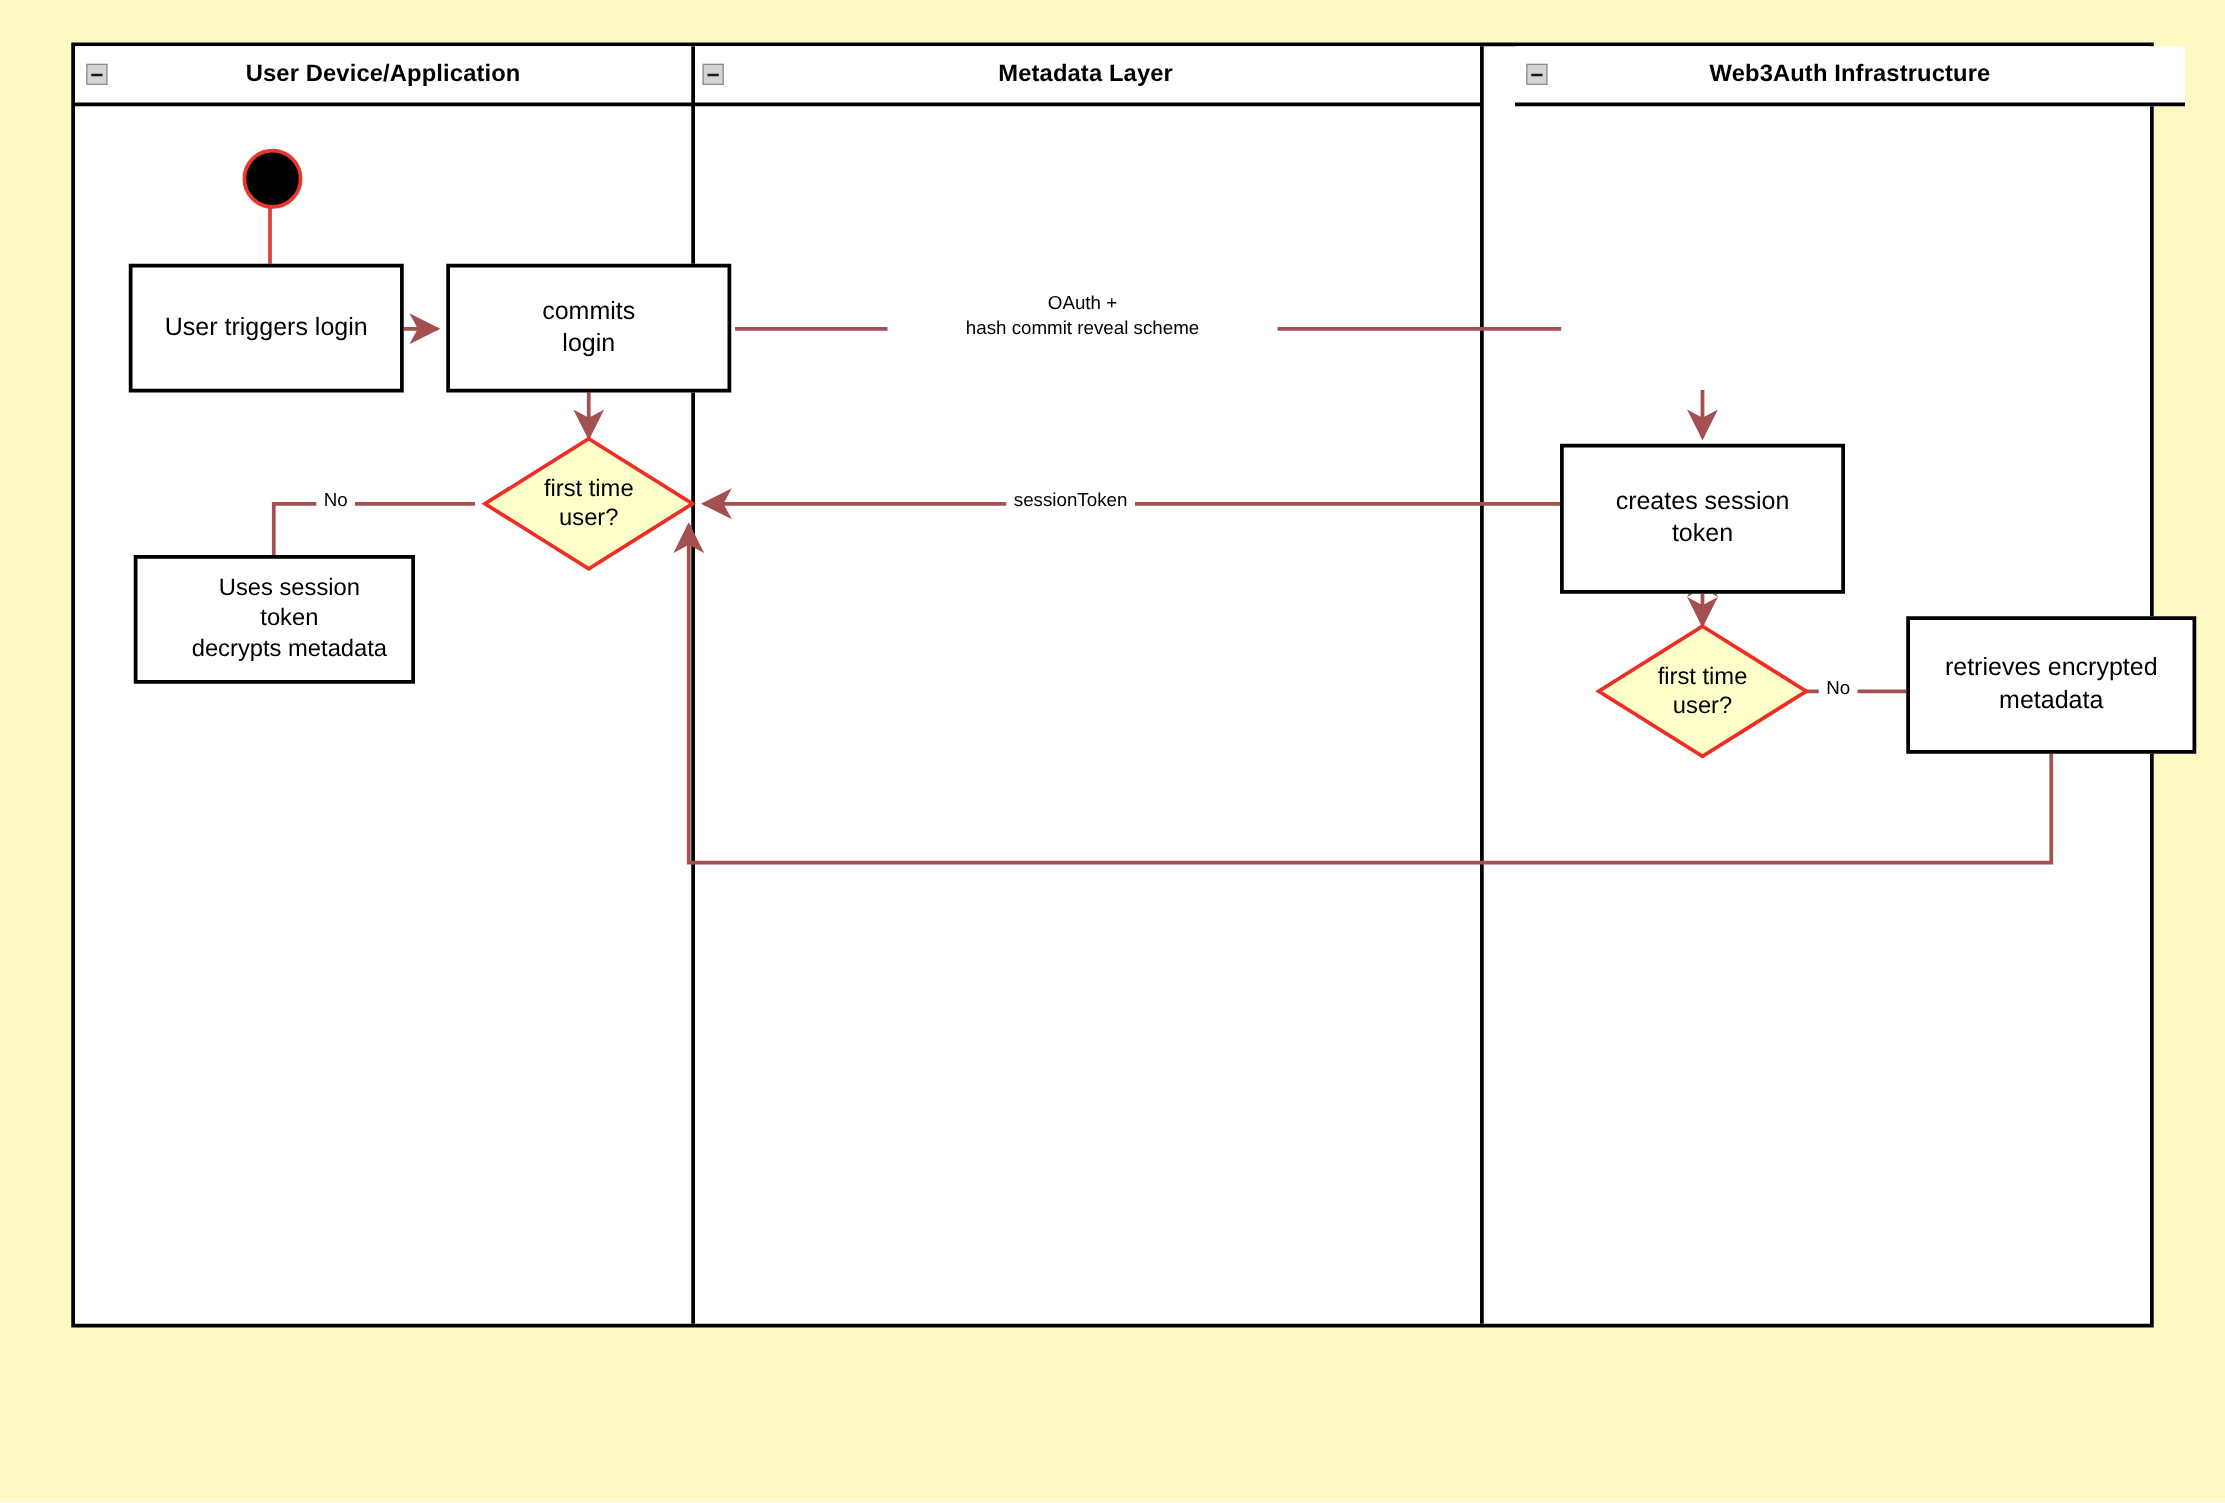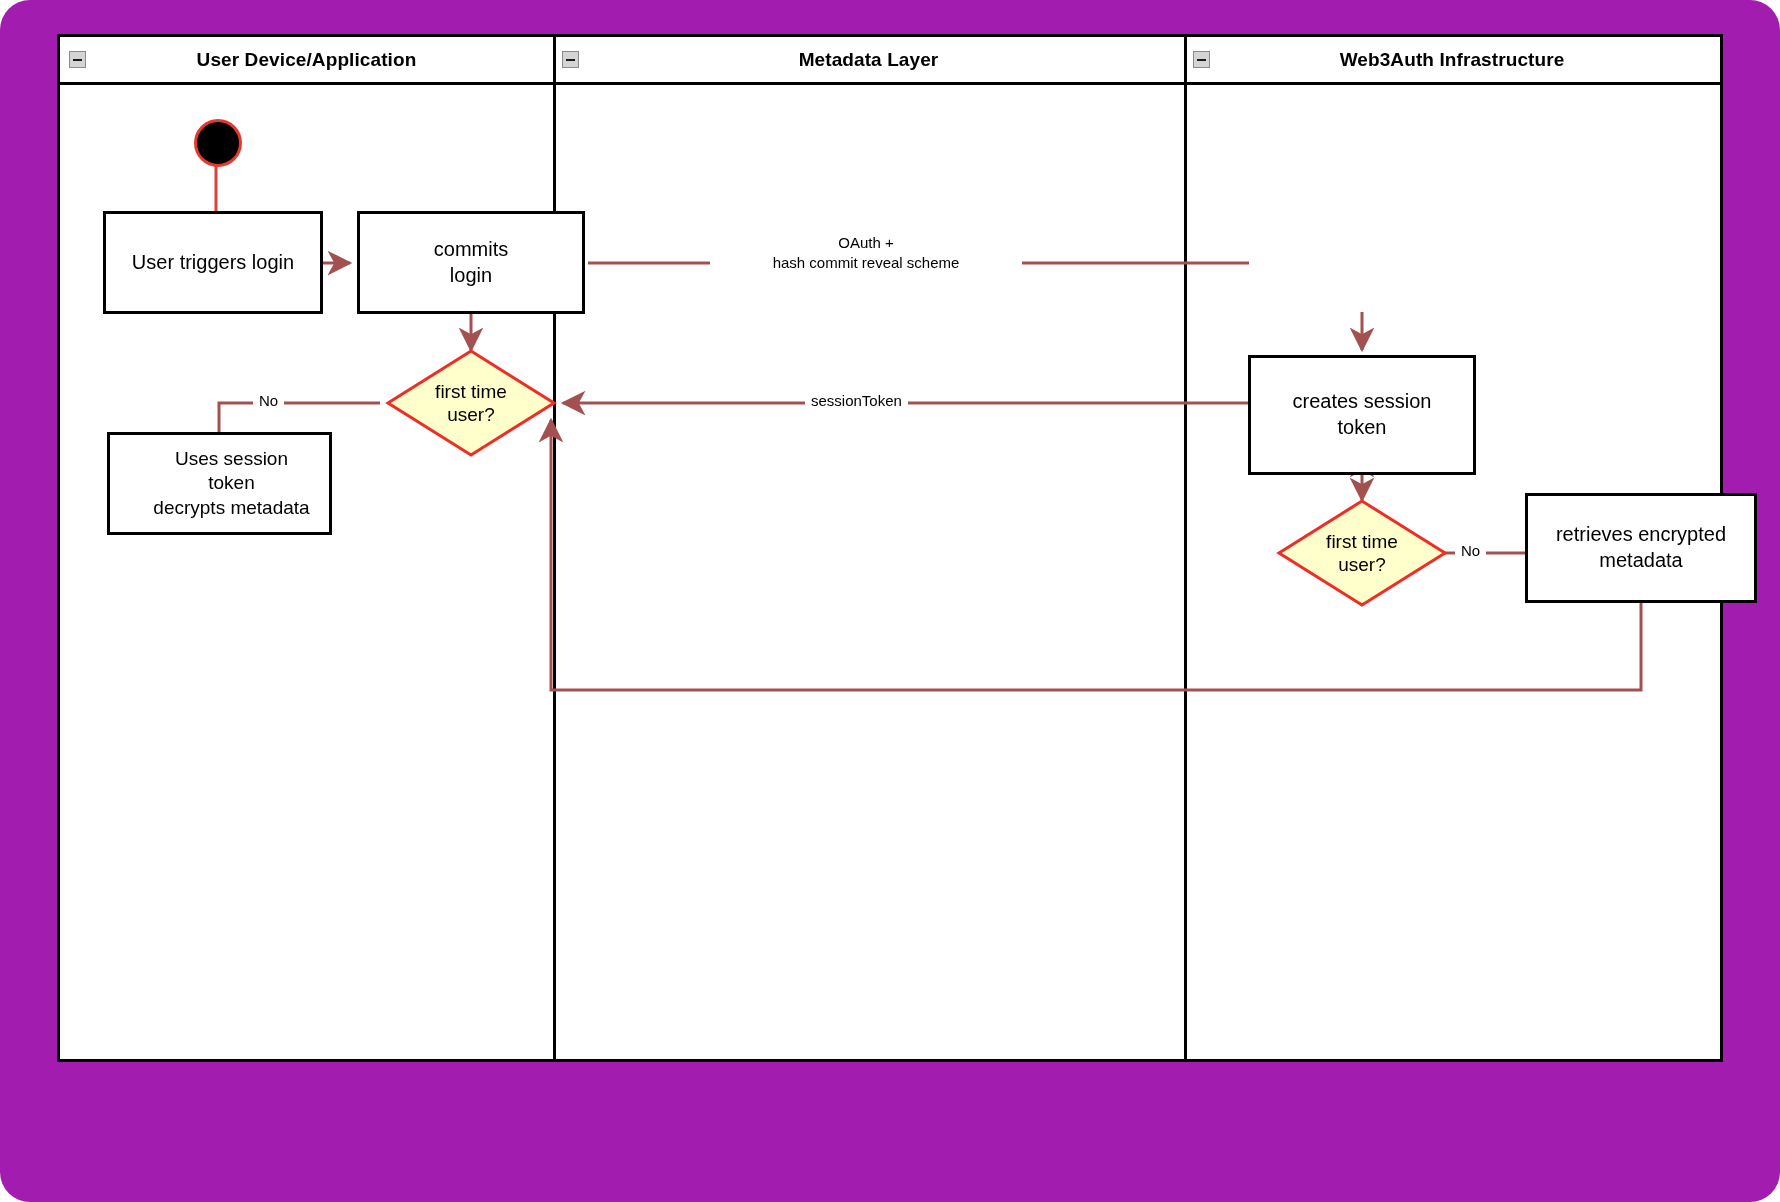--- a/index.html
+++ b/index.html
@@ -5,23 +5,22 @@
   html, body {
     margin: 0;
     padding: 0;
     background: #ffffff;
     font-family: "Liberation Sans", sans-serif;
   }
   #canvas {
     position: relative;
     width: 1780px;
     height: 1202px;
-    background: #a21caf;
+    background: #fef9c3;
     overflow: hidden;
-    border-radius: 30px;
   }
 
   
   .pool {
     position: absolute;
     left: 57px;
     top: 34px;
     width: 1666px;
     height: 1028px;
     border: 3px solid #000000;
@@ -150,21 +149,21 @@
       <div class="title">User Device/Application</div>
     </div>
 
     <div class="lane-header" style="left:493px; width:631px;align-items:center;">
       <div class="collapse-icon">
           <i></i>
         </div>
       <div class="title">Metadata Layer</div>
     </div>
 
-    <div class="lane-header" style="left:1124px; width:536px;text-align:right;">
+    <div class="lane-header" style="left:1152px; width:536px;text-align:right;">
       <div class="collapse-icon">
           <i></i>
         </div>
       <div class="title">Web3Auth Infrastructure</div>
     </div>
 
     <div class="lane-divider" style="left:493px;"></div>
     <div class="lane-divider" style="left:1124px;"></div>
   </div>
 
@@ -214,21 +213,21 @@
   </div>
 
   <div class="diamond" style="left:385px; top:348px; width:172px; height:110px;">
     <svg width="172" height="110" viewBox="0 0 172 110">
       <polygon points="86,3 169,55 86,107 3,55" fill="#ffffcc" stroke="#ee2d24" stroke-width="3"></polygon>
     </svg>
     <div class="dlabel" style="white-space:pre-line;">first time
 user?</div>
   </div>
 
-  <div class="node" style="left:107px; top:432px; width:225px; height:103px; white-space:pre-line; font-size:19px;padding-left:24px;">
+  <div class="node" style="left:107px; top:444px; width:225px; height:103px; white-space:pre-line; font-size:19px;padding-left:24px;">
     <span>Uses session
 token
 decrypts metadata</span>
   </div>
 
 
   <div class="node" style="left:1248px; top:355px; width:228px; height:120px; white-space:pre-line;">
     <span>creates session
 token</span>
   </div>

